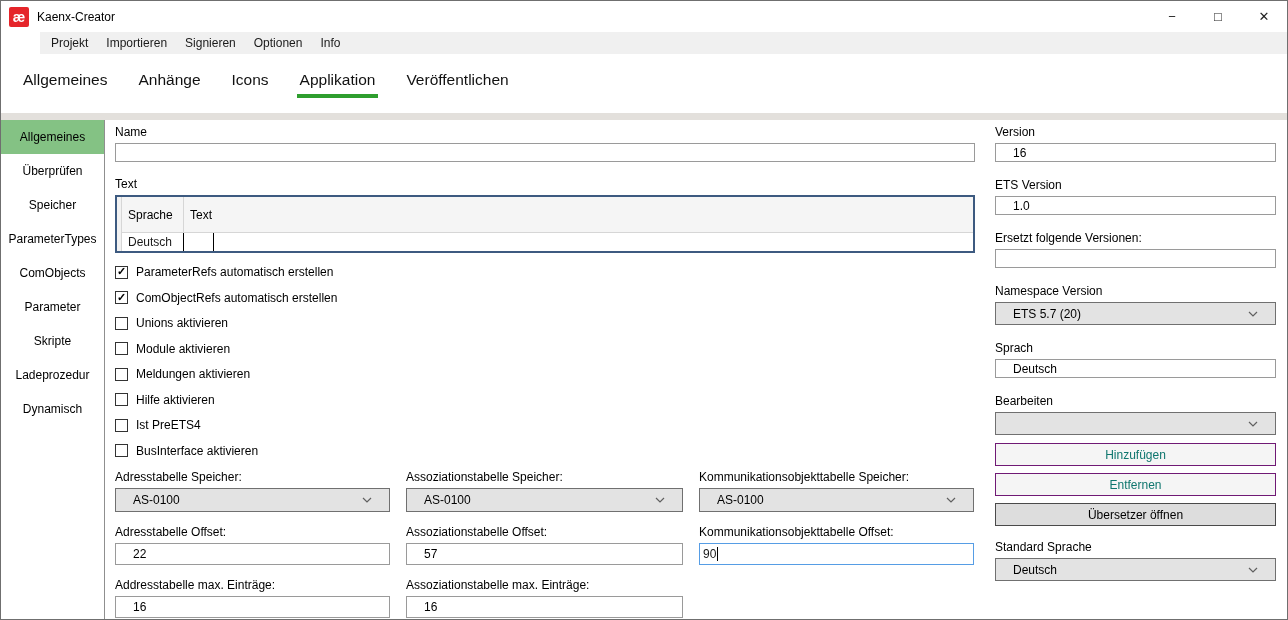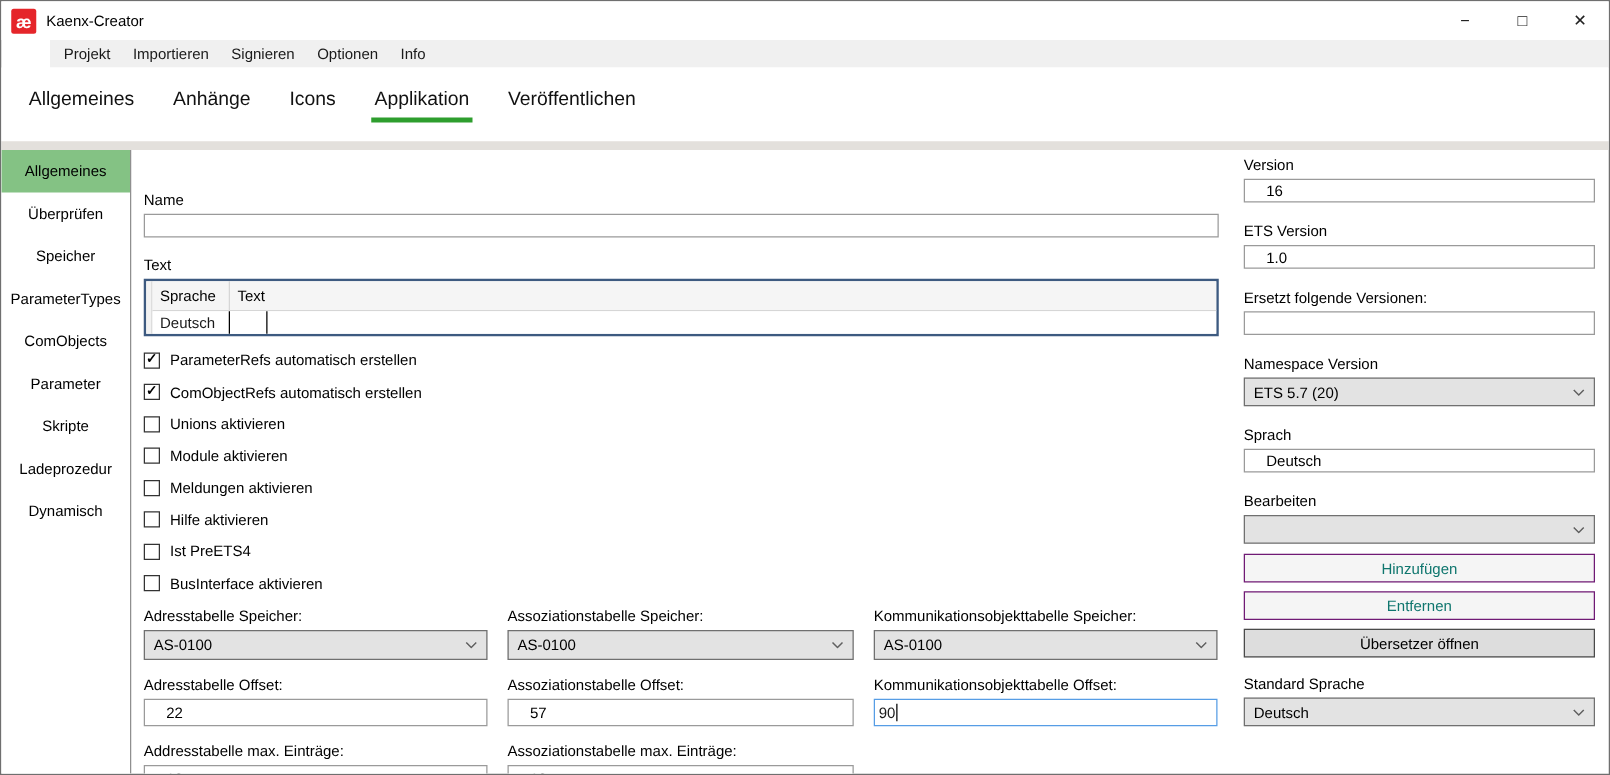--- a/index.html
+++ b/index.html
@@ -39,51 +39,51 @@
     height:4px; background:#2e9e2e;
   }
   .content-topband { height:7px; background:#e3e0dc; flex-shrink:0; }
   
   .body { flex:1; display:flex; overflow:hidden; }
   .sidebar { width:104px; border-right:1px solid #8f8f8f; background:#fff; flex-shrink:0; }
   .side-item { height:34px; display:flex; align-items:center; justify-content:center; font-size:12px; color:#000; }
   .side-item.active { background:#84c284; }
   
   .main { flex:1; display:flex; padding: 5px 10px 0 10px; }
-  .main-form { width:860px; flex-shrink:0;margin-top:28px; }
+  .main-form { width:860px; flex-shrink:0; }
   .flabel { font-size:12px; color:#000; margin-bottom:4px; }
   .tb {
     width:100%; height:19px; border:1px solid #9a9a9a; background:#fff;
     font-family:"Liberation Sans",sans-serif; font-size:12px; padding:0 17px; color:#000;
     display:block; outline:none;
   }
   .mt16 { margin-top:15px; }
   
   .dgrid { width:860px; border:2px solid #3d5a80; background:#fff; display:flex; }
   .dgrid-gutter { width:5px; background:#f2f2f2; border-right:1px solid #d6d6d6; }
   .dgrid-main { flex:1; }
-  .dgrid-header { display:flex; height:24px; background:#f5f5f5; border-bottom:1px solid #d6d6d6; align-items:center; }
+  .dgrid-header { display:flex; height:36px; background:#f5f5f5; border-bottom:1px solid #d6d6d6; align-items:center; }
   .dgh-cell { padding:0 6px; font-size:12px; color:#000; height:100%; display:flex; align-items:center; }
   .dgh-sprache { width:62px; border-right:1px solid #d6d6d6; }
   .dgrid-row { display:flex; height:18px; background:#fff; align-items:stretch; }
   .dgr-cell { padding:0 6px; display:flex; align-items:center; font-size:12px; }
   .dgr-sprache { width:62px; border-right:1px solid #000; }
   .dgr-edit { width:30px; border-right:1px solid #000; background:#fff; }
   
   .cb-block { margin-top:12px; }
   .cb { display:flex; align-items:center; height:14px; margin-bottom:11.5px; }
   .cb-box { width:13px; height:13px; border:1px solid #333; background:#fff; display:flex; align-items:center; justify-content:center; flex-shrink:0; }
   .cb-tick { display:none; font-size:11px; font-weight:bold; color:#000; line-height:1; margin-top:-1px; }
   .cb-box.checked .cb-tick { display:block; }
   .cb-label { margin-left:8px; font-size:12px; color:#000; }
   
   .bgrid { margin-top:12px; display:grid; grid-template-columns:275px 277px 275px; column-gap:16px; row-gap:13px; }
   .dropdown {
     height:24px; background:#e3e3e3; border:1px solid #707070;
-    display:flex; align-items:center; padding:0 7px; font-size:12px; color:#000;
+    display:flex; align-items:center; padding:0 17px; font-size:12px; color:#000;
   }
   .dd-value { flex:1; }
   .dd-chevron { display:flex; align-items:center; }
   .num-input { height:22px; }
   .faux-input {
     width:100%; height:22px; border:1px solid #569de5; background:#fff;
     display:flex; align-items:center; padding:0 3px; font-size:12px;
   }
   .caret { width:1px; height:14px; background:#000; margin-left:1px; }
   

